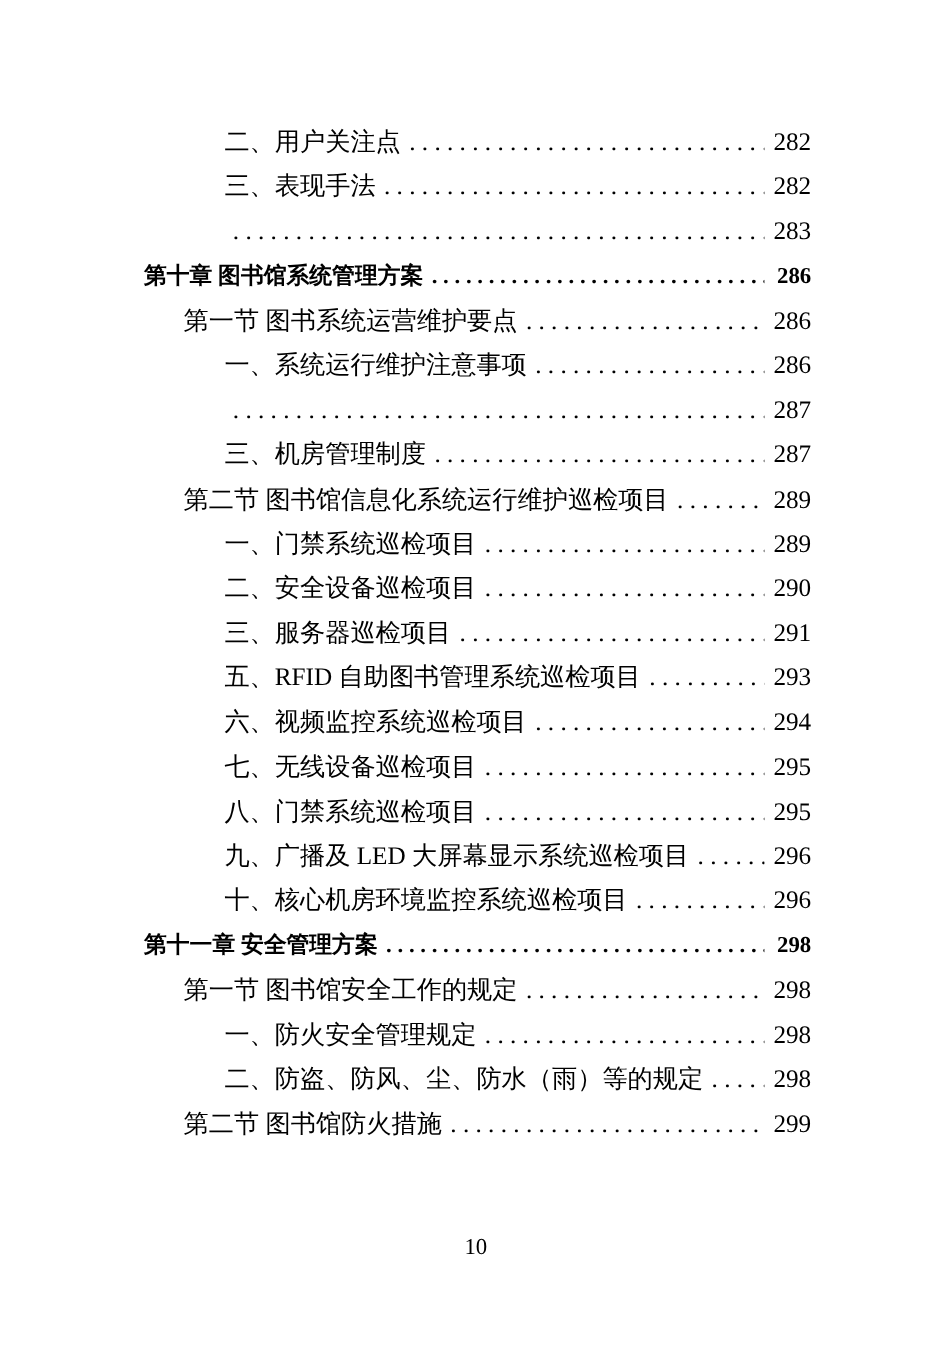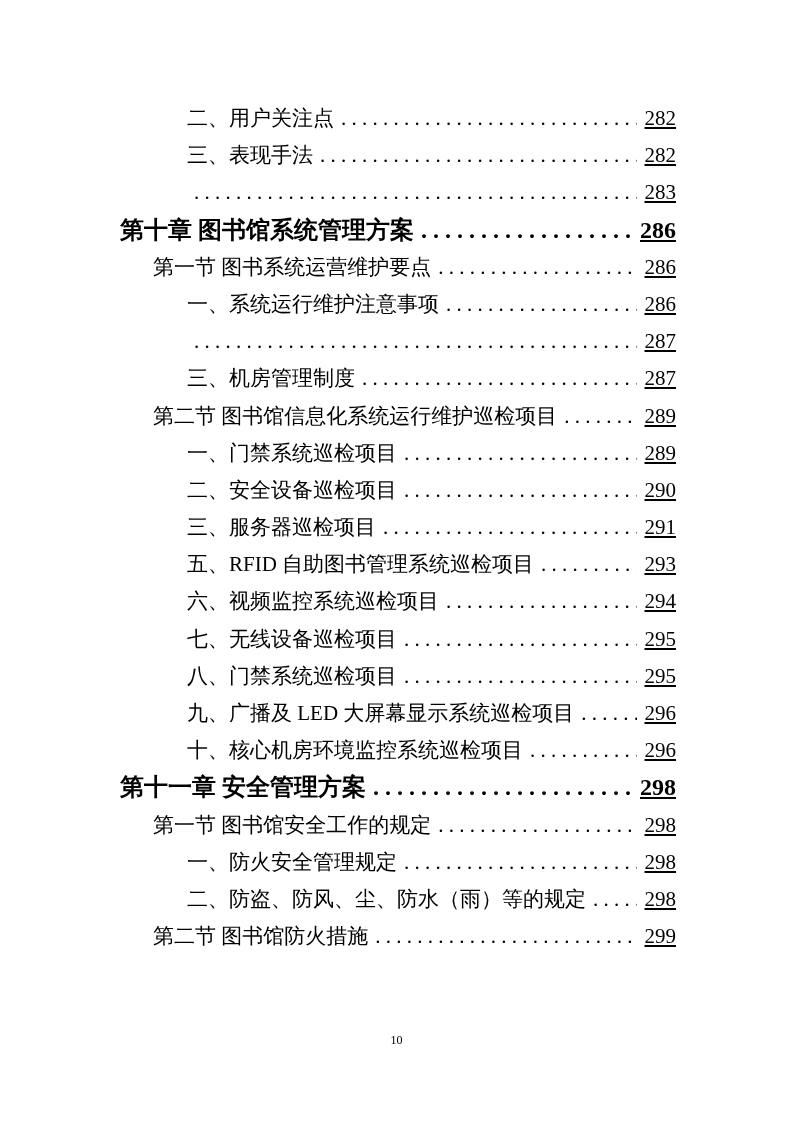--- a/index.html
+++ b/index.html
@@ -29,21 +29,21 @@
   .toc-row {
     display: flex;
     align-items: baseline;
     height: 37.2px;
     font-size: 21px;
     line-height: 37.2px;
     white-space: nowrap;
   }
   .toc-row.level-chapter {
     font-weight: bold;
-    font-size: 24px;
+    font-size: 19px;
   }
   .toc-row.level-section {
     padding-left: 33px;
   }
   .toc-row.level-item {
     padding-left: 67px;
   }
   .toc-text {
     white-space: nowrap;
     flex: 0 0 auto;
@@ -56,29 +56,28 @@
     min-width: 12px;
   }
   .leader::after {
     content: ". . . . . . . . . . . . . . . . . . . . . . . . . . . . . . . . . . . . . . . . . . . . . . . . . . . . . . . . . . . . . . . . . . . . . . . . . . . .";
   }
   .toc-page {
     flex: 0 0 auto;
     white-space: nowrap;
     text-align: right;
     min-width: 34px;
-    text-decoration: underline;
   }
   .footer {
     position: absolute;
     left: 0;
     right: 0;
     top: 1028px;
     text-align: center;
-    font-size: 12px;
+    font-size: 19px;
     line-height: 24px;
   }
 </style>
 </head>
 <body>
 
 <div class="page">
   <div class="toc" id="toc">
       <div class="toc-row level-item">
     <span class="toc-text">二、用户关注点</span>

